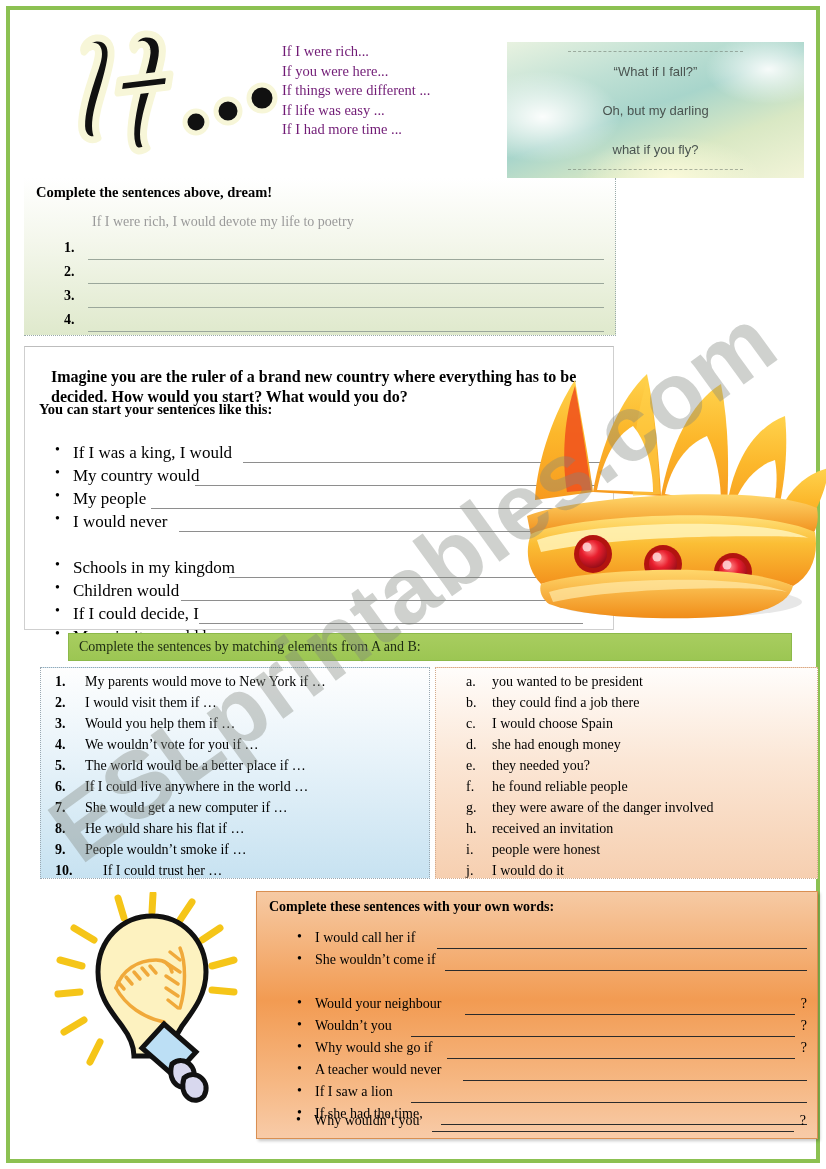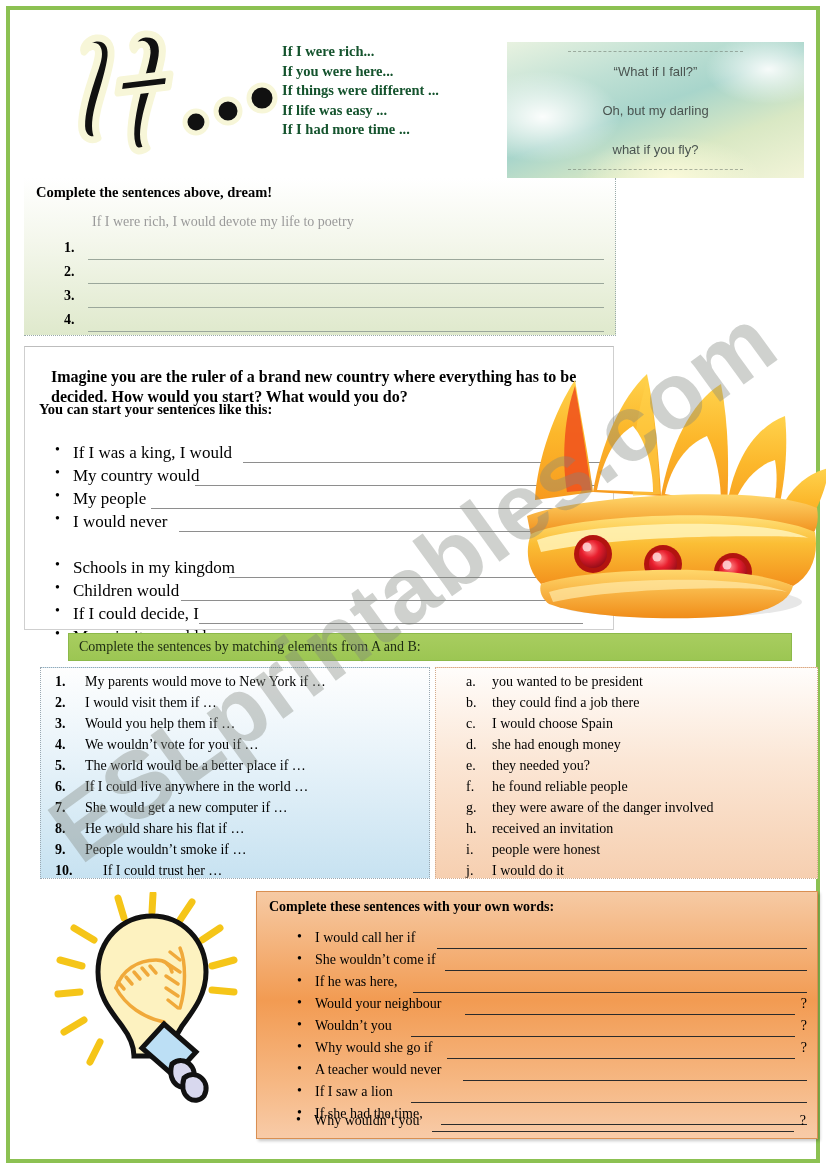--- a/index.html
+++ b/index.html
@@ -30,22 +30,22 @@
 
   
   .header { position: absolute; left: 0; top: 0; width: 100%; height: 170px; }
   .if-logo {
     position: absolute; left: 36px; top: 16px;
     width: 250px; height: 130px;
   }
   .if-logo svg { width: 100%; height: 100%; }
   .head-lines {
     position: absolute; left: 272px; top: 32px;
-    color: #14532d; font-family: "Liberation Serif", serif;
-    font-weight: bold; font-size: 14.5px; line-height: 19.6px;
+    color: #701a75; font-family: "Liberation Serif", serif;
+    font-weight: normal; font-size: 14.5px; line-height: 19.6px;
   }
   .sky-box {
     position: absolute; left: 497px; top: 32px;
     width: 297px; height: 136px;
     overflow: hidden;
     background:
       radial-gradient(ellipse 120px 70px at 12% 55%, rgba(255,255,255,.95), rgba(255,255,255,0) 65%),
       radial-gradient(ellipse 90px 50px at 88% 20%, rgba(255,255,255,.9), rgba(255,255,255,0) 70%),
       radial-gradient(ellipse 130px 60px at 55% 100%, rgba(255,252,220,.85), rgba(255,255,255,0) 70%),
       linear-gradient(160deg, #e8f2e0 0%, #bfe0d4 28%, #a8d5cb 48%, #d9e8c4 72%, #f2f4d8 100%);
@@ -455,24 +455,20 @@
       <div class="sec-title">Complete these sentences with your own words:</div>
 
       <div class="obul" style="top:38px">
           <span class="txt">I would call her if</span>
           <span class="rule" style="left:122px; right:0"></span>
         </div>
       <div class="obul" style="top:60px">
           <span class="txt">She wouldn’t come if</span>
           <span class="rule" style="left:130px; right:0"></span>
         </div>
-      <div class="obul" style="top:82px">
-          <span class="txt">If he was here,</span>
-          <span class="rule" style="left:98px; right:0"></span>
-        </div>
       <div class="obul" style="top:104px">
           <span class="txt">Would your neighbour</span>
           <span class="rule" style="left:150px; right:12px"></span>
           <span class="qm" style="right:0">?</span>
         </div>
       <div class="obul" style="top:126px">
           <span class="txt">Wouldn’t you</span>
           <span class="rule" style="left:96px; right:12px"></span>
           <span class="qm" style="right:0">?</span>
         </div>

